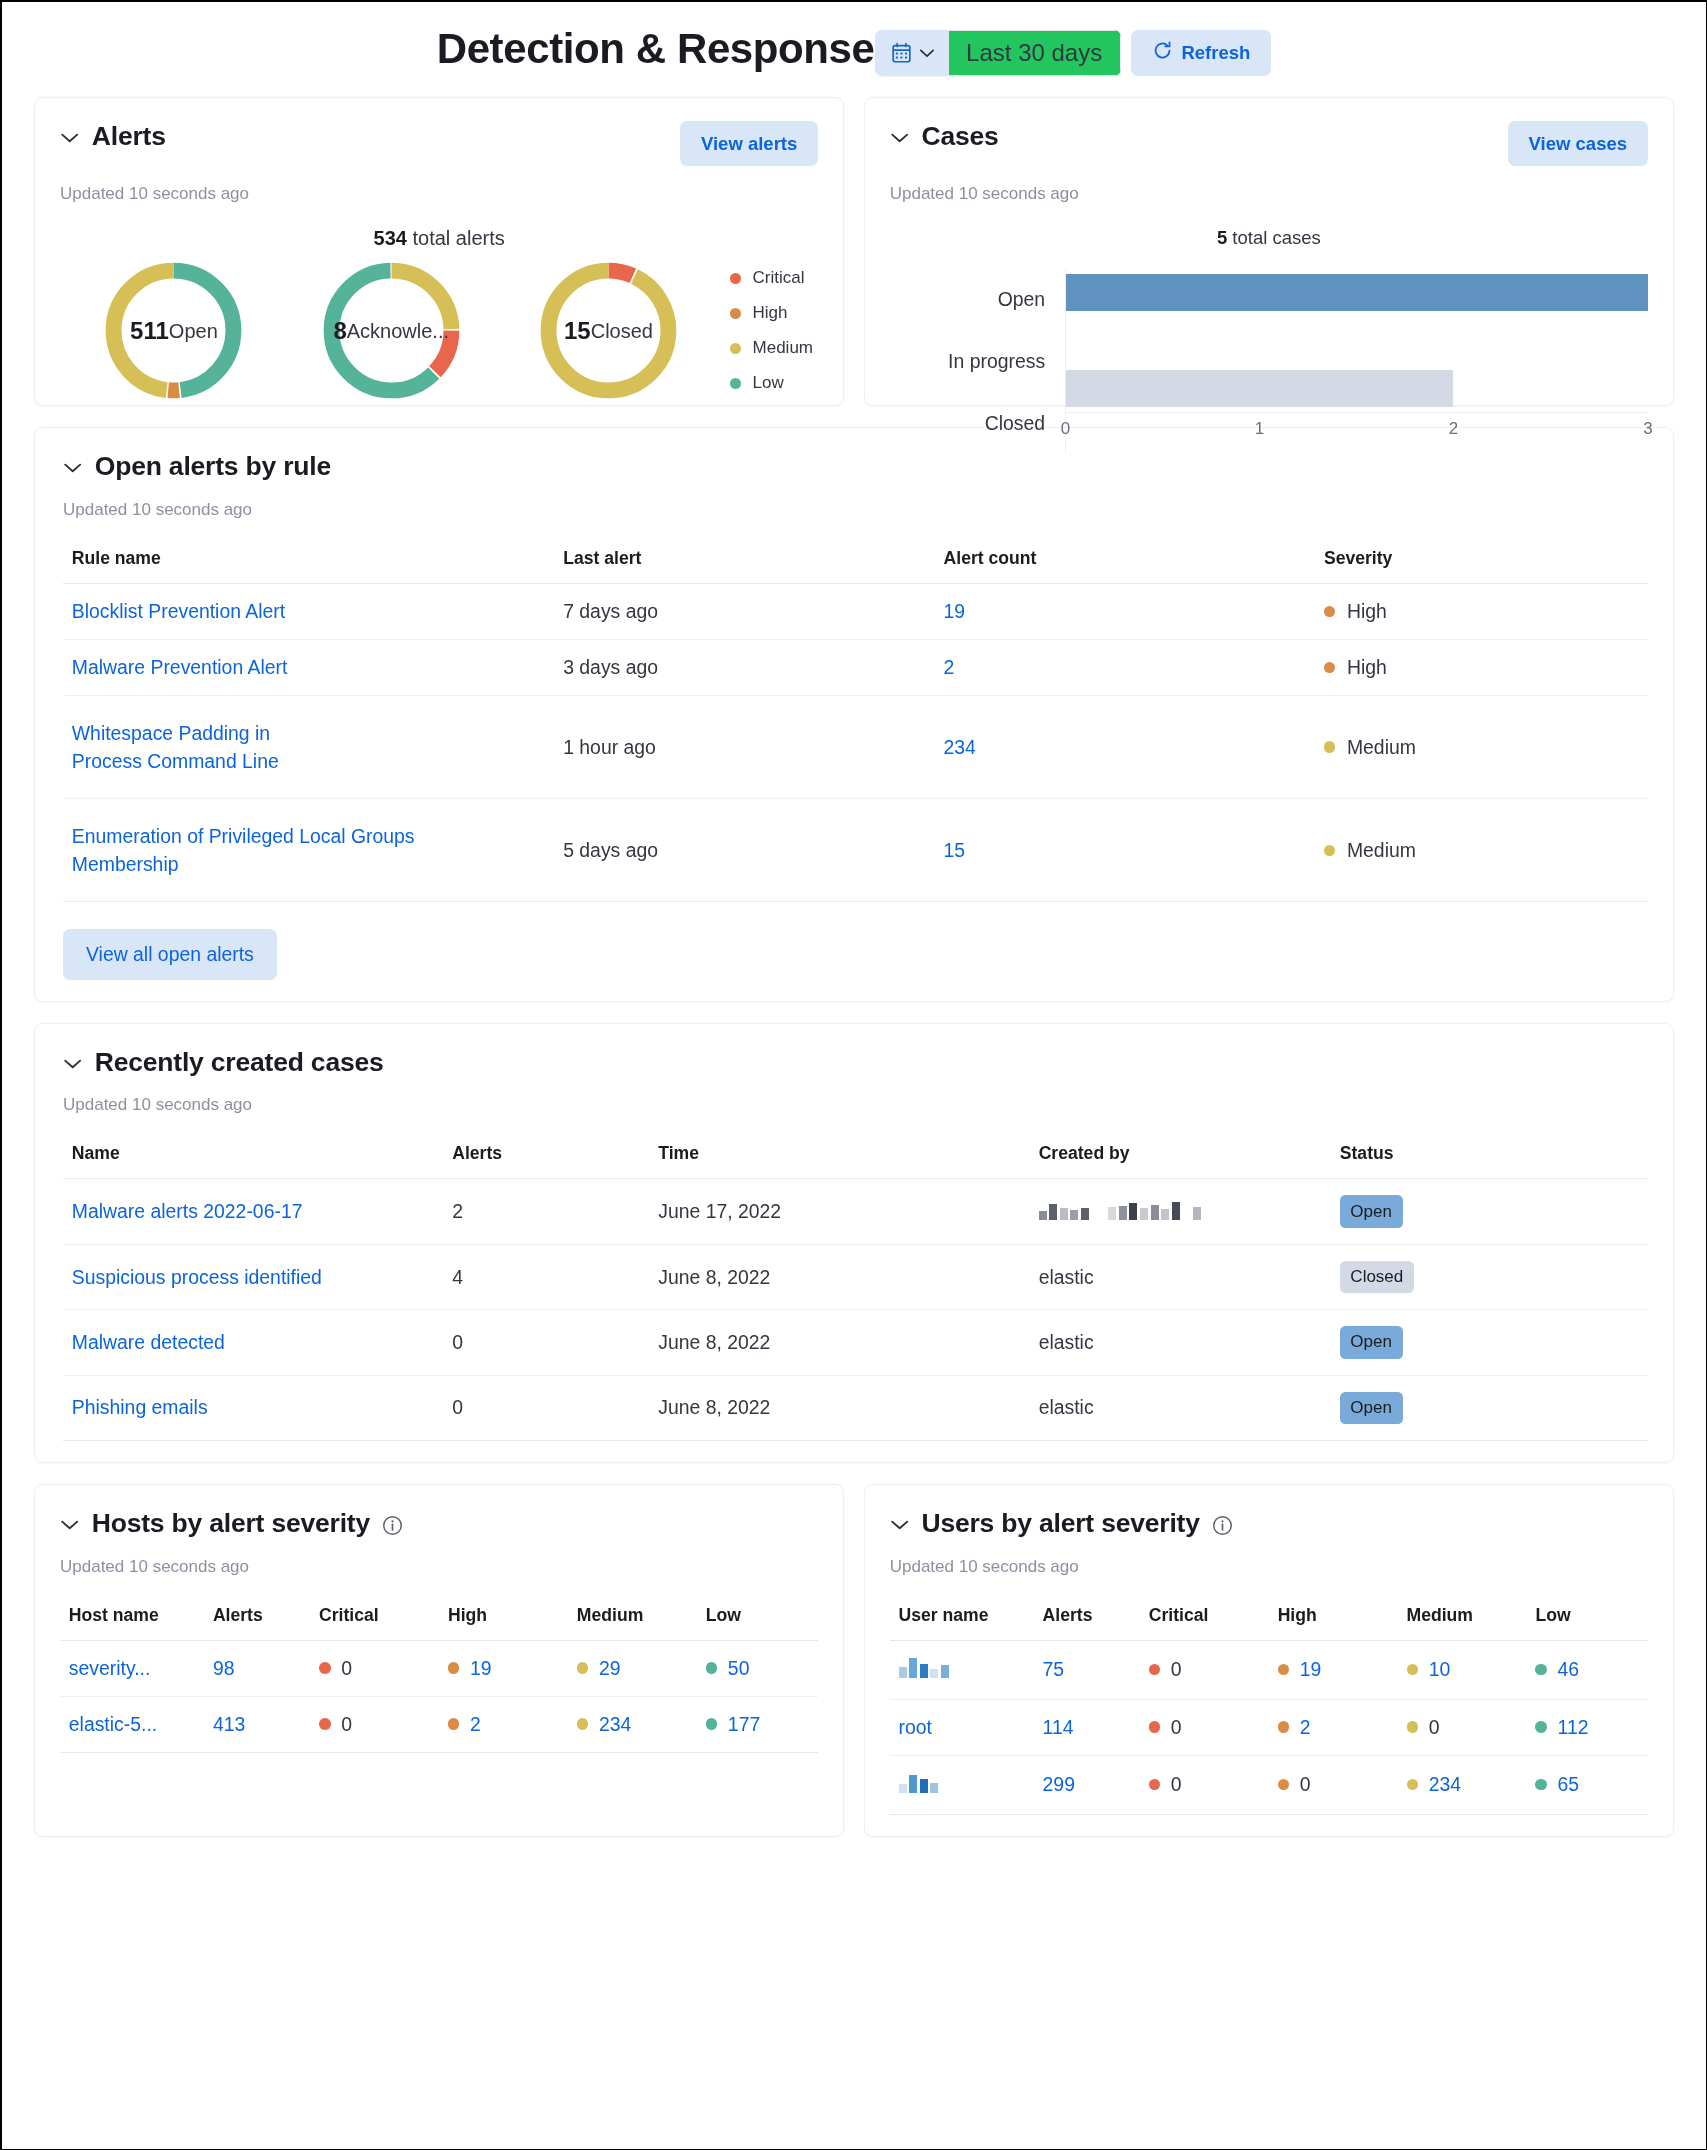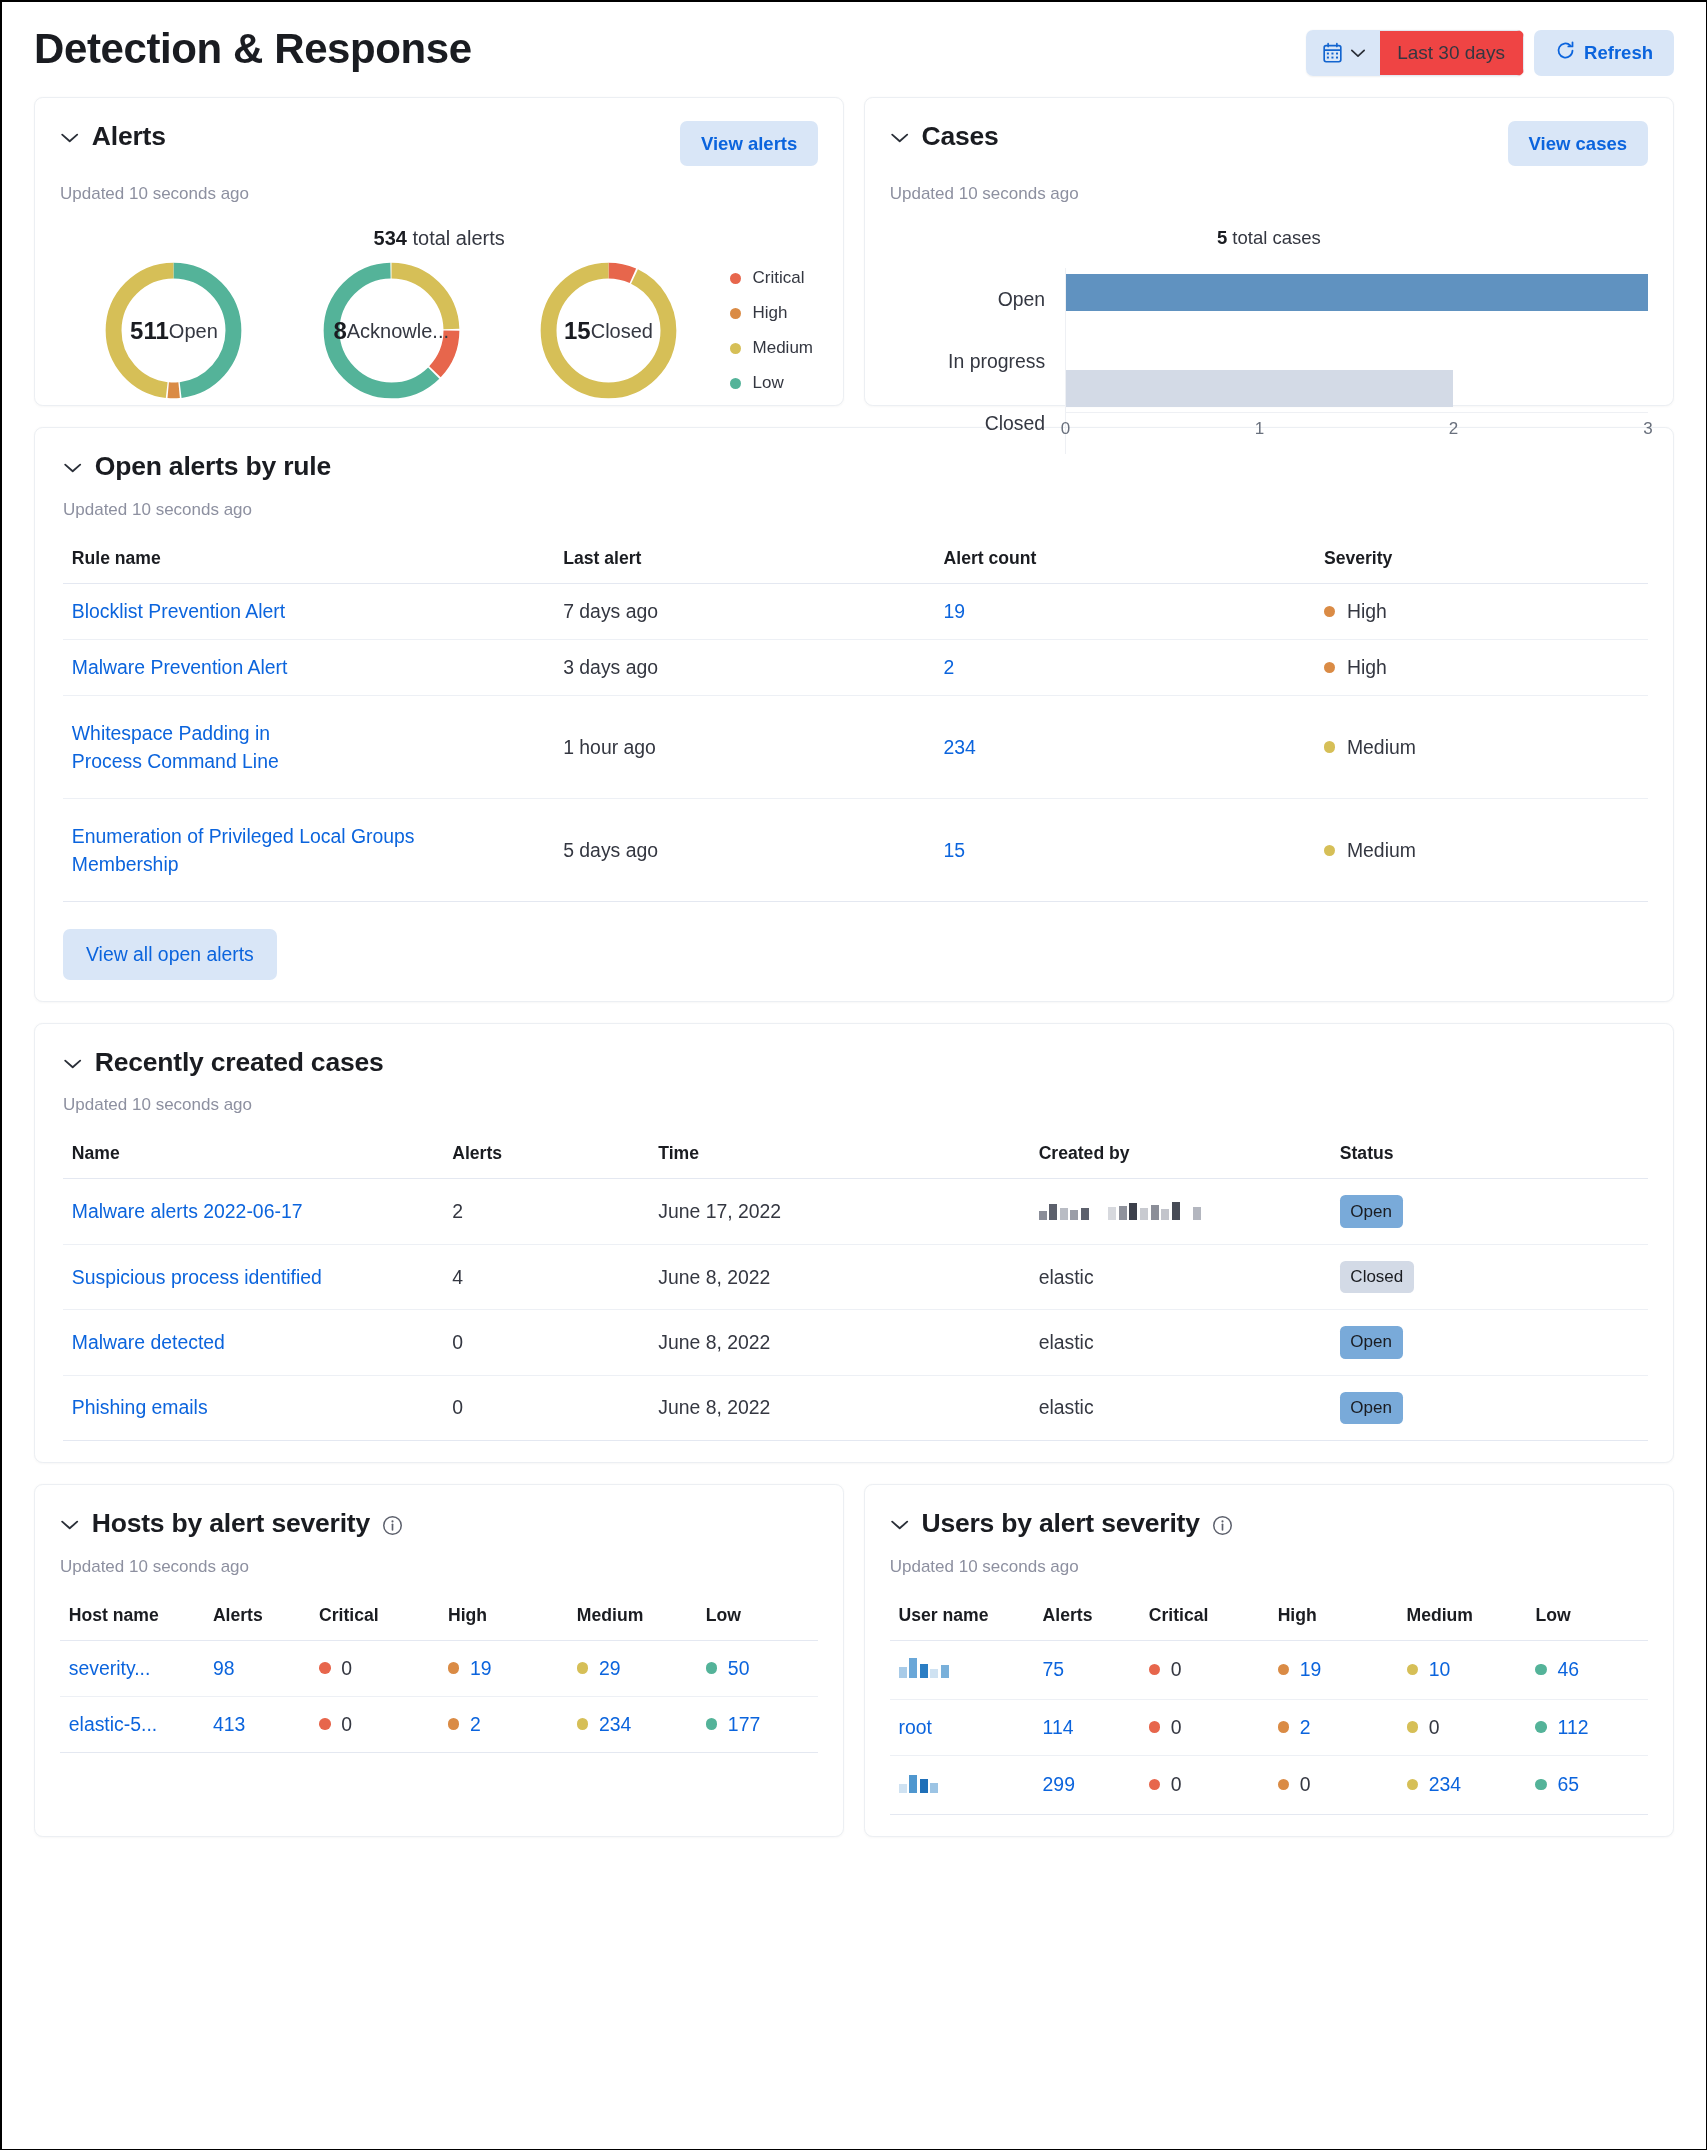--- a/index.html
+++ b/index.html
@@ -13,43 +13,43 @@
   #page {
     position: relative;
     width: 1708px; height: 2151px;
     border: 2.6px solid #000;
     background: #ffffff;
     overflow: hidden;
   }
 
   
   .pageheader {
-    display: flex; align-items: flex-start; justify-content: space-between;
+    display: flex; align-items: flex-start; justify-content: center;
     padding: 23px 32px 0 32px;
   }
   .page-title {
     font-size: 42px; font-weight: 700; color: #1a1c21;
     letter-spacing: -0.4px; line-height: 1.12;
   }
   .header-ctrls { display: flex; align-items: center; gap: 10.6px; margin-top: 5.3px; }
   .datepicker {
     display: flex; align-items: stretch; height: 46px;
     border-radius: 7px; overflow: hidden;
     box-shadow: 0 0.9px 1.8px rgba(0,0,0,.06);
   }
   .dp-calbtn {
     display: flex; align-items: center; gap: 7px;
     background: #d9e6f7; padding: 0 14px 0 16px;
     cursor: pointer;
   }
   .cal-icon svg { display: block; }
   .chev-sm svg { display: block; }
   .dp-value {
-    background: #ef4444; display: flex; align-items: center;
-    padding: 0 17.6px; font-size: 19px; color: #343741;
+    background: #22c55e; display: flex; align-items: center;
+    padding: 0 17.6px; font-size: 24px; color: #343741;
     border: 0.9px solid #e3e8f0; border-left: none;
   }
   .refresh-btn {
     height: 46px; display: flex; align-items: center; gap: 8px;
     background: #d9e6f7; color: #0b64dd; border: none; border-radius: 7px;
     padding: 0 21px; font-size: 18.5px; font-weight: 600; cursor: pointer;
     font-family: "Liberation Sans", sans-serif;
   }
 
   

